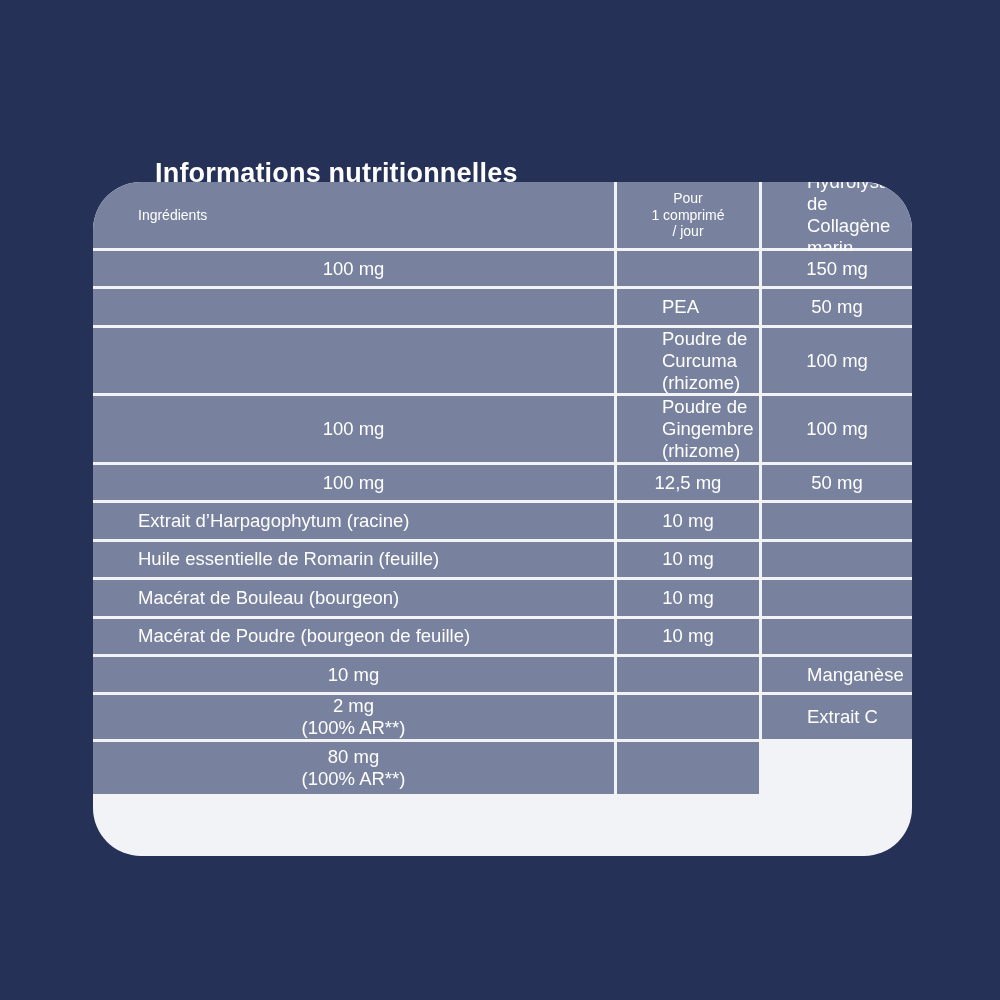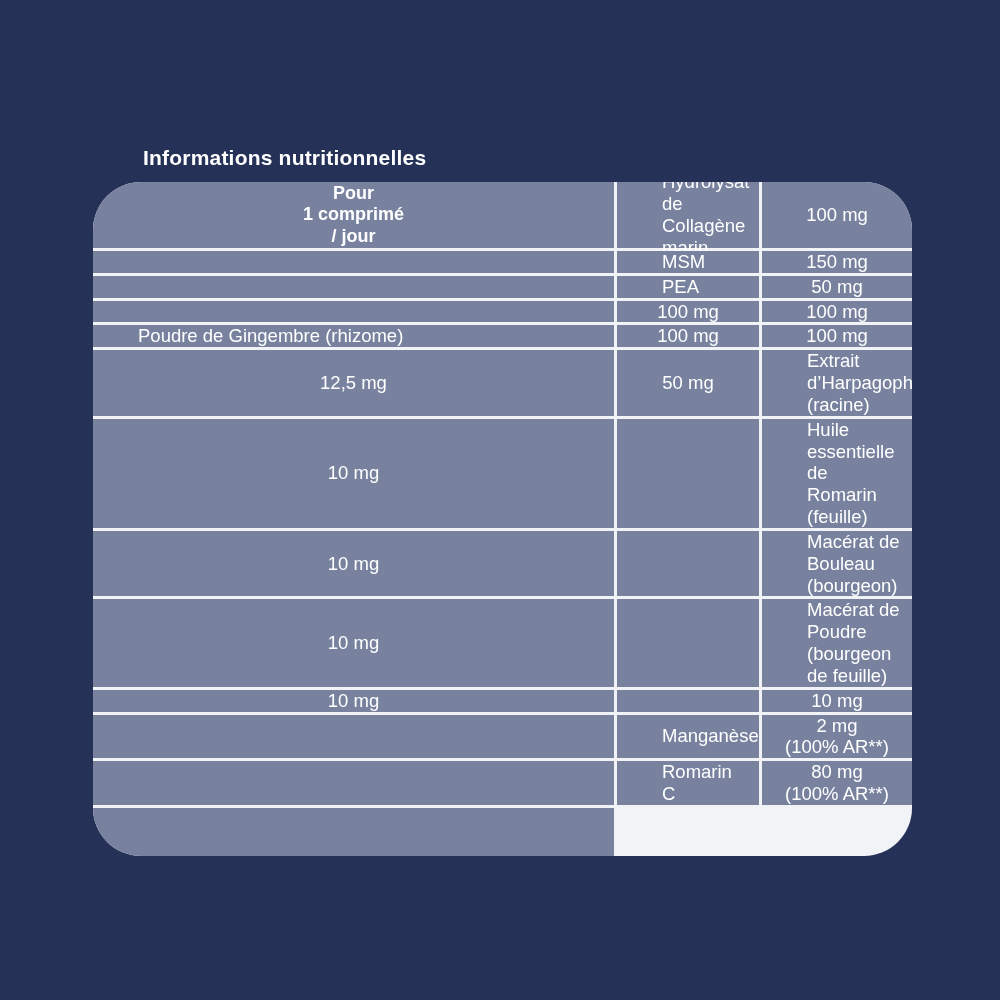--- a/index.html
+++ b/index.html
@@ -17,22 +17,22 @@
     position: relative;
     width: 1000px;
     height: 1000px;
     background: var(--bg);
     overflow: hidden;
   }
   .title {
     position: absolute;
     left: 139px;
     top: 142px;
-    margin: 4px;
-    font-size: 21px;
+    margin: 16px;
+    font-size: 27px;
     font-weight: 700;
     letter-spacing: 0.2px;
     color: var(--text);
   }
   .table {
     position: absolute;
     left: 93px;
     top: 182px;
     width: 819px;
     height: 674px;
@@ -56,48 +56,49 @@
     justify-content: flex-start;
     padding-left: 45px;
     padding-right: 10px;
   }
   .cell.center {
     justify-content: center;
     text-align: center;
     white-space: pre-line;
   }
   .cell.header {
-    font-weight: 700;
-    font-size: 18px;
+    font-weight: 400;
+    font-size: 14px;
     text-align: center;
   }
 </style>
 </head>
 <body>
 
 <div class="canvas">
   <h1 class="title">Informations nutritionnelles</h1>
 
   <div class="table">
+    <div class="cell left header">Ingrédients</div>
     <div class="cell center header">Pour
 1 comprimé
 / jour</div>
 
   <div class="cell left">Hydrolysat de Collagène marin</div>
   <div class="cell center">100 mg</div>
   <div class="cell center"></div>
 
-  <div class="cell left">MSM</div>
   <div class="cell center">150 mg</div>
   <div class="cell center"></div>
 
   <div class="cell left">PEA</div>
   <div class="cell center">50 mg</div>
   <div class="cell center"></div>
 
+  <div class="cell left">Poudre de Curcuma (rhizome)</div>
   <div class="cell center">100 mg</div>
   <div class="cell center">100 mg</div>
 
   <div class="cell left">Poudre de Gingembre (rhizome)</div>
   <div class="cell center">100 mg</div>
   <div class="cell center">100 mg</div>
 
   <div class="cell center">12,5 mg</div>
   <div class="cell center">50 mg</div>
 
@@ -118,18 +119,18 @@
   <div class="cell center"></div>
 
   <div class="cell center">10 mg</div>
   <div class="cell center"></div>
 
   <div class="cell left">Manganèse</div>
   <div class="cell center">2 mg
 (100% AR**)</div>
   <div class="cell center"></div>
 
-  <div class="cell left">Romarin C</div>
+  <div class="cell left">Extrait C</div>
   <div class="cell center">80 mg
 (100% AR**)</div>
   <div class="cell center"></div>
 </div>
 </div>
 
 </body></html>

